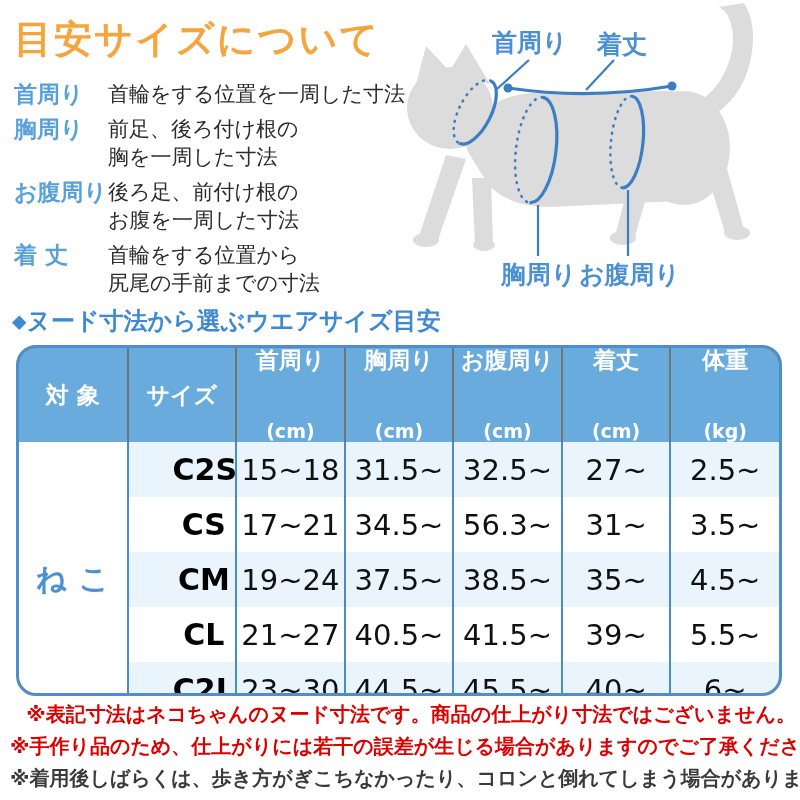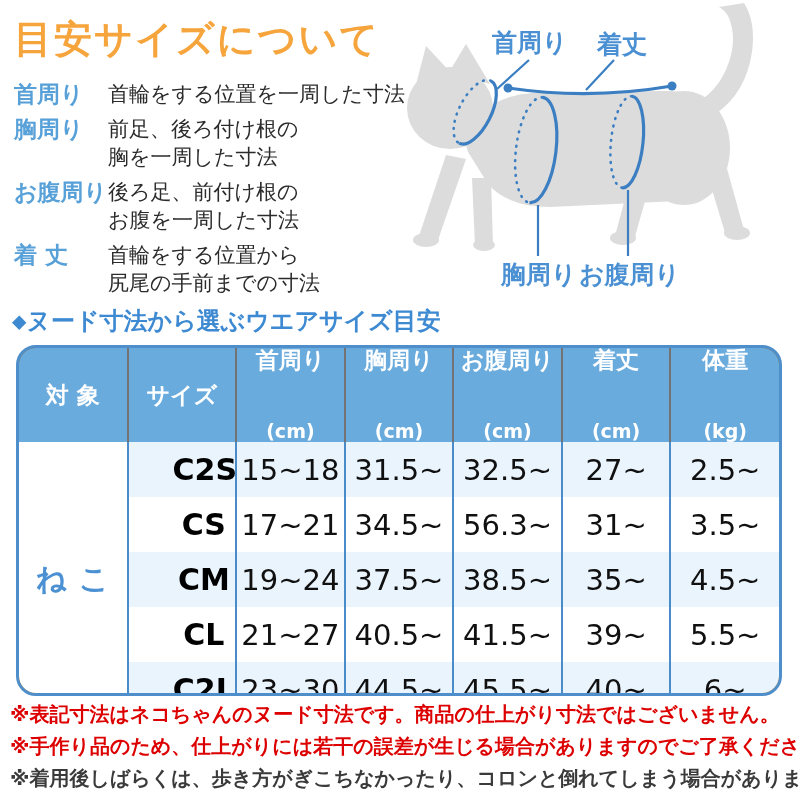--- a/index.html
+++ b/index.html
@@ -54,21 +54,21 @@
   }
   .size-table tr.stripe td{background:#e9f4fc;}
   .size-table td.size{font-weight:bold;font-size:30px;color:#000;padding-left:44px;}
   .size-table td.target{
     background:#ffffff !important;color:#4a90d2;font-weight:bold;font-size:30px;
     letter-spacing:12px;text-indent:12px;border-left:none;
   }
   
   .footnotes{position:absolute;left:10px;top:698px;width:786px;}
   .footnote{
-    font-size:20px;font-weight:bold;color:#dd0000;line-height:32px;white-space:nowrap;
+    font-size:20px;font-weight:bold;color:#dd0000;line-height:32px;white-space:nowrap;text-align:right;
   }
   .footnote.dark{color:#3a3a3a;}
 </style>
 </head>
 <body>
 
 <div class="page-title">目安サイズについて</div>
 
 <div class="defs">
   <div class="def-item">

